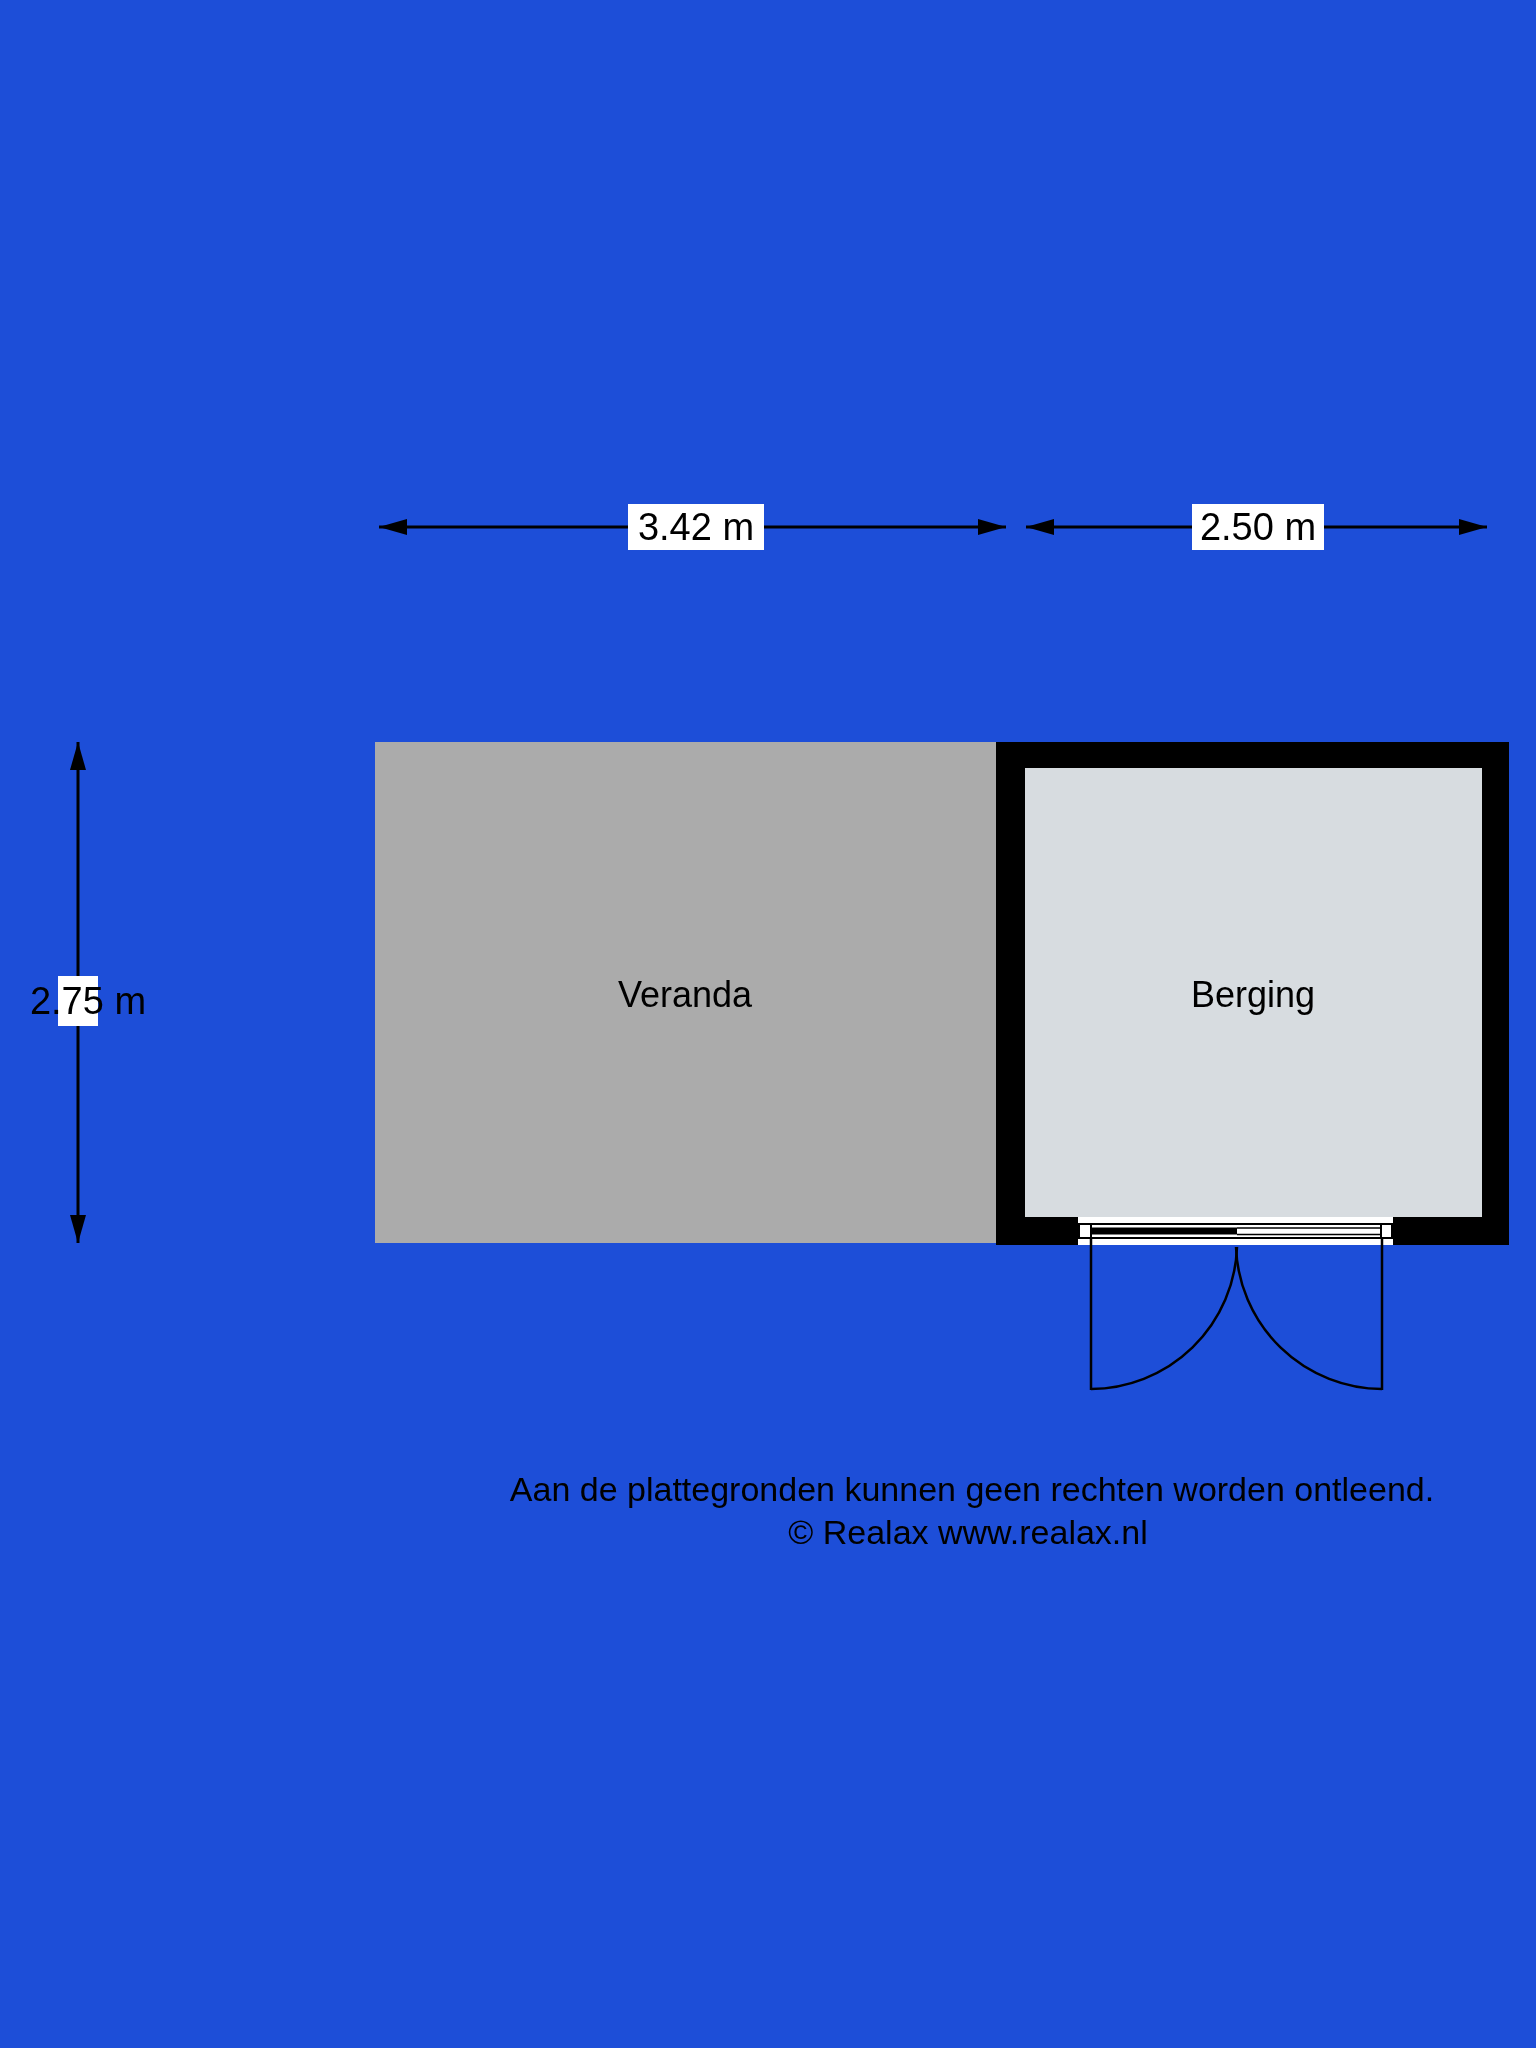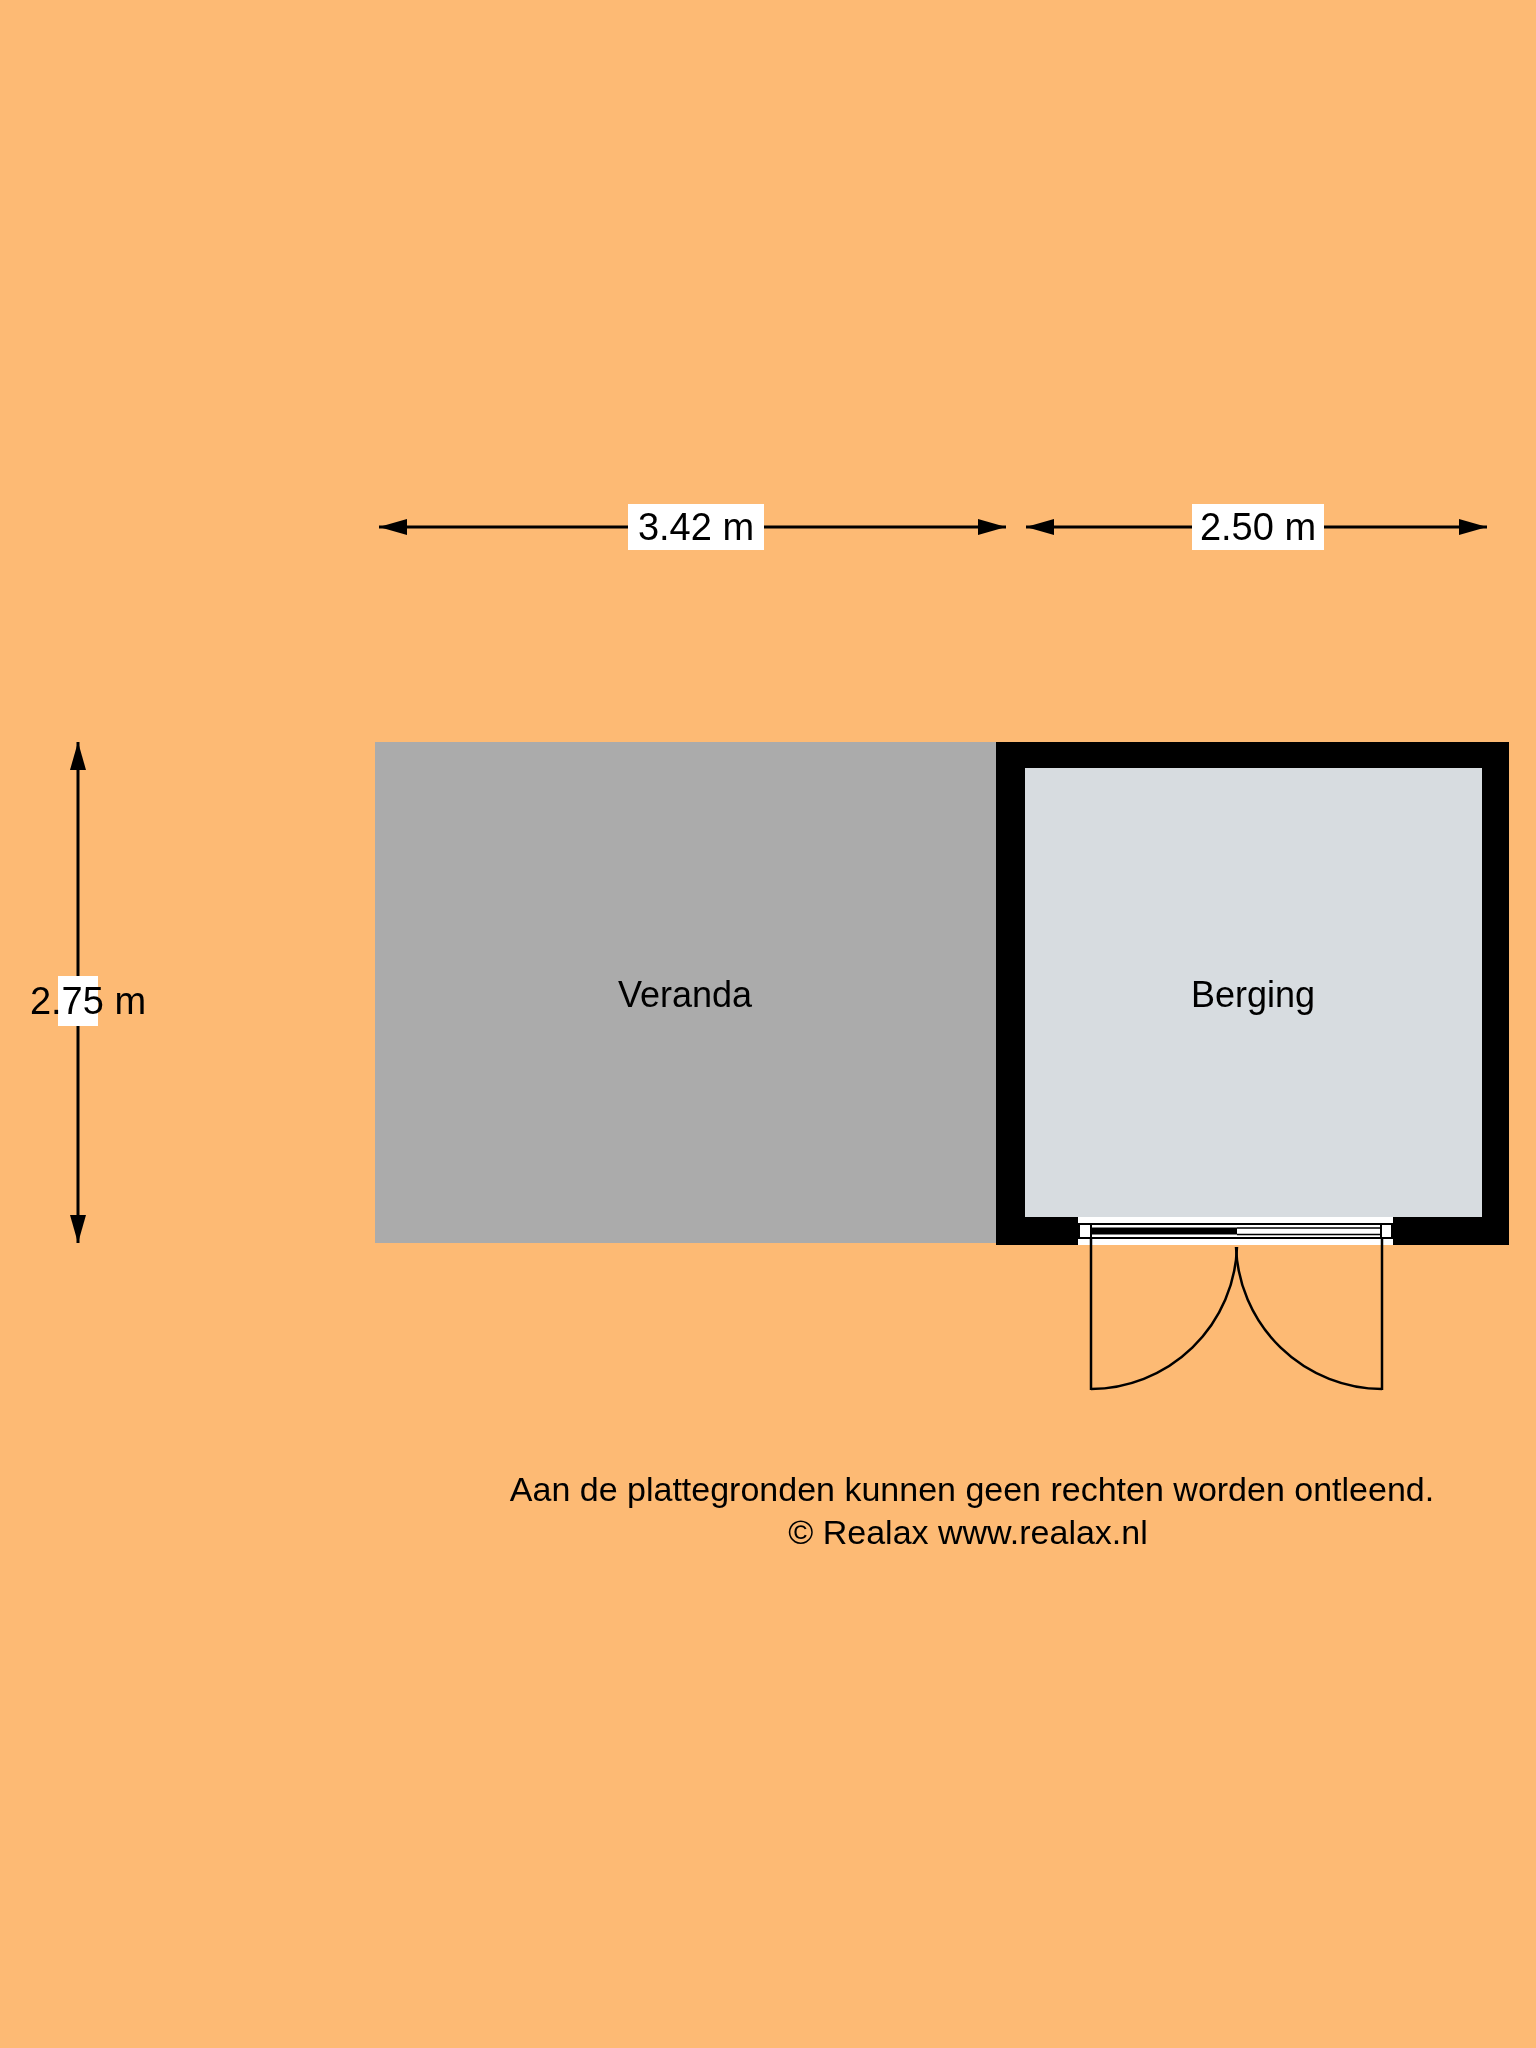--- a/index.html
+++ b/index.html
@@ -5,21 +5,21 @@
   html, body {
     margin: 0;
     padding: 0;
     background: #ffffff;
     font-family: "Liberation Sans", sans-serif;
   }
   .page {
     position: relative;
     width: 1536px;
     height: 2048px;
-    background: #fdba74;
+    background: #1d4ed8;
     overflow: hidden;
   }
   svg { display: block; }
   svg text {
     font-family: "Liberation Sans", sans-serif;
     fill: #000000;
   }
   .dim-label { font-size: 38px; }
   .room-label { font-size: 36px; }
   .footer-line { font-size: 34px; }

